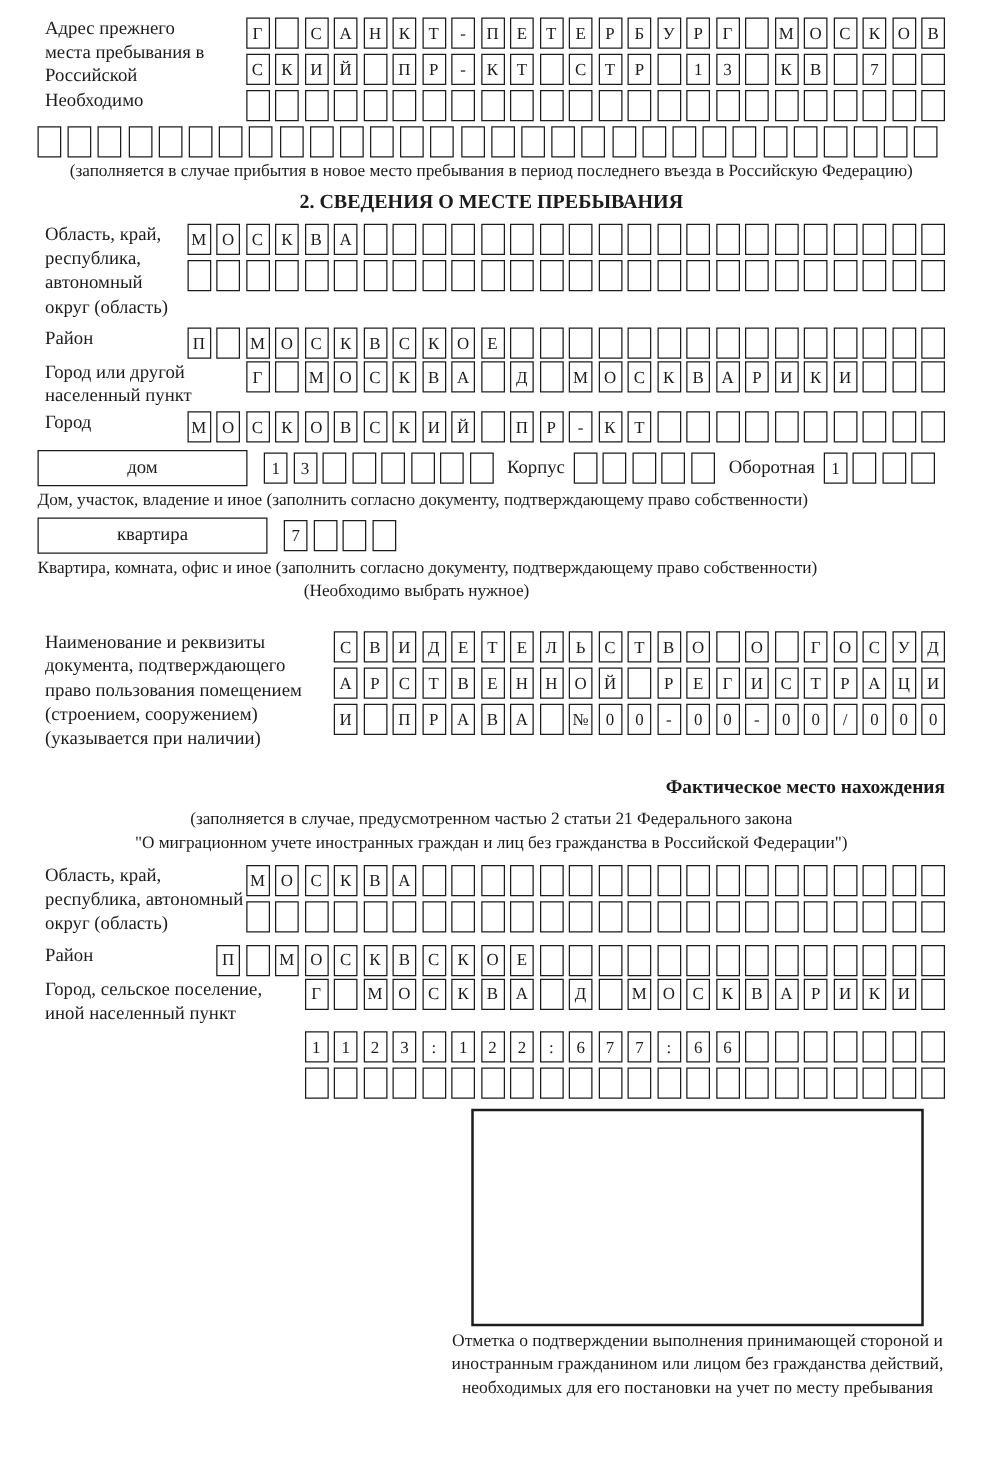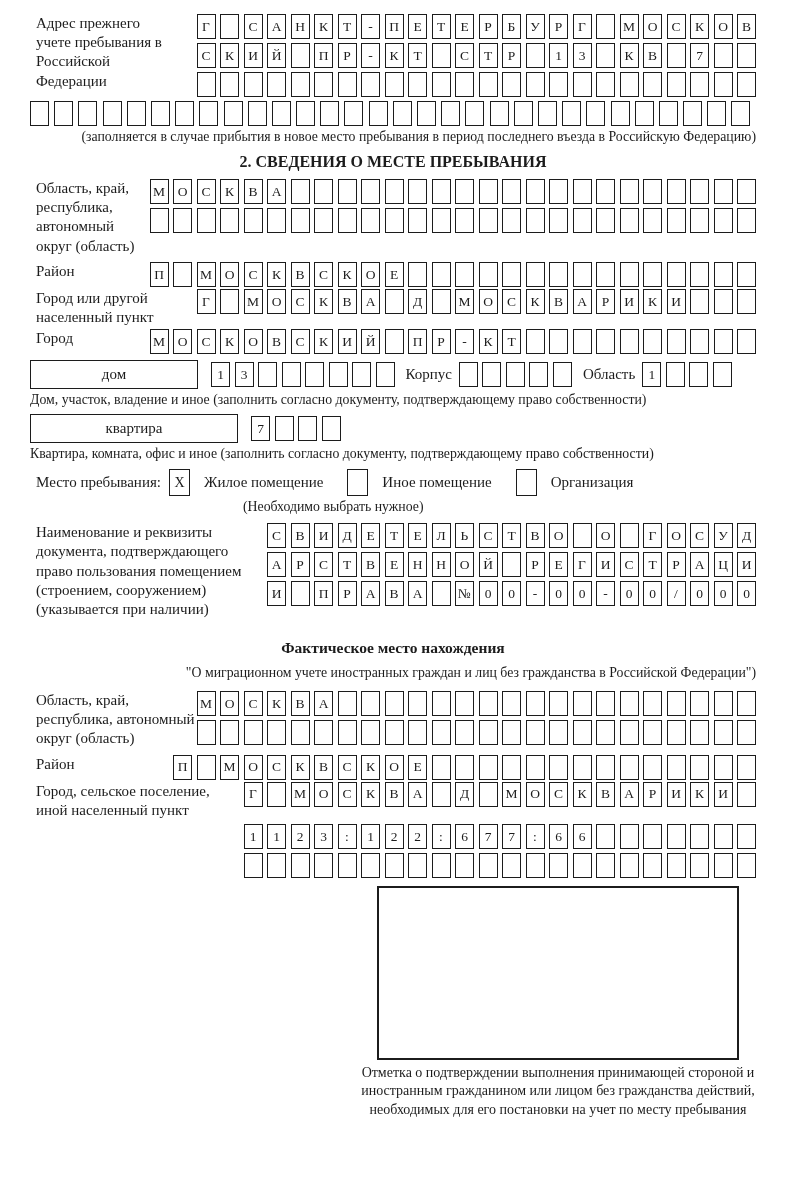--- a/index.html
+++ b/index.html
@@ -19,31 +19,31 @@
 
   .cellcol{margin-left:auto;display:flex;flex-direction:column;align-items:flex-end;}
   .cellcol .cells + .cells{margin-top:4px;}
   .cells{display:flex;gap:4.5px;margin-left:auto;}
   .cells.noauto{margin-left:0;}
   .cells.wide{gap:5.2px;margin-left:0;margin-top:4px;}
   .cell{box-sizing:border-box;width:19px;height:25px;border:1.8px solid #1c1c1c;display:flex;
         align-items:center;justify-content:center;font-size:13.5px;line-height:1;background:#fff;}
 
   .caption{font-size:13.8px;margin-top:3px;}
-  .caption.center{text-align:right;}
+  .caption.center{text-align:center;}
   .sec-title{font-size:16px;font-weight:bold;text-align:center;margin:8px 0 8px 0;}
-  .sub-title{font-size:15.5px;font-weight:bold;text-align:center;margin:20px 0 8px 0;}
-
-  .mt6{margin-top:6px;} .mt8{margin-top:8px;} .mt10{margin-top:10px;} .mt2{margin-top:2px;} .mt4{margin-top:4px;}
+  .sub-title{font-size:15.5px;font-weight:bold;text-align:right;margin:20px 0 8px 0;}
+
+  .mt6{margin-top:6px;} .mt8{margin-top:24px;} .mt10{margin-top:10px;} .mt2{margin-top:2px;} .mt4{margin-top:4px;}
 
   .house-row{display:flex;align-items:center;margin-top:6px;}
   .named-box{box-sizing:border-box;height:29px;border:1.8px solid #1c1c1c;display:flex;
              align-items:center;justify-content:center;font-size:15px;}
   .named-box.dom{width:168px;margin-right:13px;}
-  .named-box.kv{width:208px;margin-right:13px;text-align:center;}
+  .named-box.kv{width:184px;margin-right:13px;text-align:center;}
   .inline-label{font-size:15px;margin:0 7px 0 11px;}
 
   .stay-row{display:flex;align-items:center;margin-top:7px;}
   .stay-label{font-size:15px;padding-left:6px;margin-right:8px;}
   .options{display:flex;align-items:center;gap:14px;}
   .checkbox{box-sizing:border-box;width:21px;height:27px;border:1.8px solid #1c1c1c;display:flex;
             align-items:center;justify-content:center;font-size:14px;}
   .opt-label{font-size:15px;margin-right:10px;}
   .stay-note{font-size:13.8px;margin-left:213px;margin-top:3px;}
 
@@ -51,21 +51,21 @@
   .stamp-box{box-sizing:border-box;width:362px;height:174px;border:2px solid #1c1c1c;margin:0 auto;}
   .stamp-note{font-size:14px;text-align:center;line-height:1.32;margin-top:4px;}
 </style>
 </head>
 <body>
 
 <div class="page">
 
 
   <div class="frow">
-    <div class="flabel w130">Адрес прежнего учете пребывания в Российской Федерации</div>
+    <div class="flabel w130">Адрес прежнего места пребывания в Российской Необходимо</div>
     <div class="cellcol">
       <div class="cells">
           <span class="cell">Г</span>
           <span class="cell"></span>
           <span class="cell">С</span>
           <span class="cell">А</span>
           <span class="cell">Н</span>
           <span class="cell">К</span>
           <span class="cell">Т</span>
           <span class="cell">-</span>
@@ -345,52 +345,41 @@
         <span class="cell"></span>
       </div>
     <div class="inline-label">Корпус</div>
     <div class="cells noauto">
         <span class="cell"></span>
         <span class="cell"></span>
         <span class="cell"></span>
         <span class="cell"></span>
         <span class="cell"></span>
       </div>
-    <div class="inline-label">Область</div>
+    <div class="inline-label">Оборотная</div>
     <div class="cells noauto">
         <span class="cell">1</span>
         <span class="cell"></span>
         <span class="cell"></span>
         <span class="cell"></span>
       </div>
   </div>
   <div class="caption">Дом, участок, владение и иное (заполнить согласно документу, подтверждающему право собственности)</div>
 
   <div class="house-row">
     <div class="named-box kv">квартира</div>
     <div class="cells noauto">
         <span class="cell">7</span>
         <span class="cell"></span>
         <span class="cell"></span>
         <span class="cell"></span>
       </div>
   </div>
   <div class="caption">Квартира, комната, офис и иное (заполнить согласно документу, подтверждающему право собственности)</div>
 
-  <div class="stay-row">
-    <span class="stay-label">Место пребывания:</span>
-    <span class="options">
-        <span class="checkbox">X</span>
-        <span class="opt-label">Жилое помещение</span>
-        <span class="checkbox"></span>
-        <span class="opt-label">Иное помещение</span>
-        <span class="checkbox"></span>
-        <span class="opt-label">Организация</span>
-      </span>
-  </div>
   <div class="stay-note">(Необходимо выбрать нужное)</div>
 
   <div class="frow mt8">
     <div class="flabel w225">Наименование и реквизиты документа, подтверждающего право пользования помещением (строением, сооружением) (указывается при наличии)</div>
     <div class="cellcol">
       <div class="cells">
           <span class="cell">С</span>
           <span class="cell">В</span>
           <span class="cell">И</span>
           <span class="cell">Д</span>
@@ -455,20 +444,21 @@
           <span class="cell">0</span>
           <span class="cell">/</span>
           <span class="cell">0</span>
           <span class="cell">0</span>
           <span class="cell">0</span>
         </div>
     </div>
   </div>
 
   <div class="sub-title">Фактическое место нахождения</div>
+  <div class="caption center">(заполняется в случае, предусмотренном частью 2 статьи 21 Федерального закона</div>
   <div class="caption center">"О миграционном учете иностранных граждан и лиц без гражданства в Российской Федерации")</div>
 
   <div class="frow mt10">
     <div class="flabel w170">Область, край, республика, автономный округ (область)</div>
     <div class="cellcol">
       <div class="cells">
           <span class="cell">М</span>
           <span class="cell">О</span>
           <span class="cell">С</span>
           <span class="cell">К</span>

